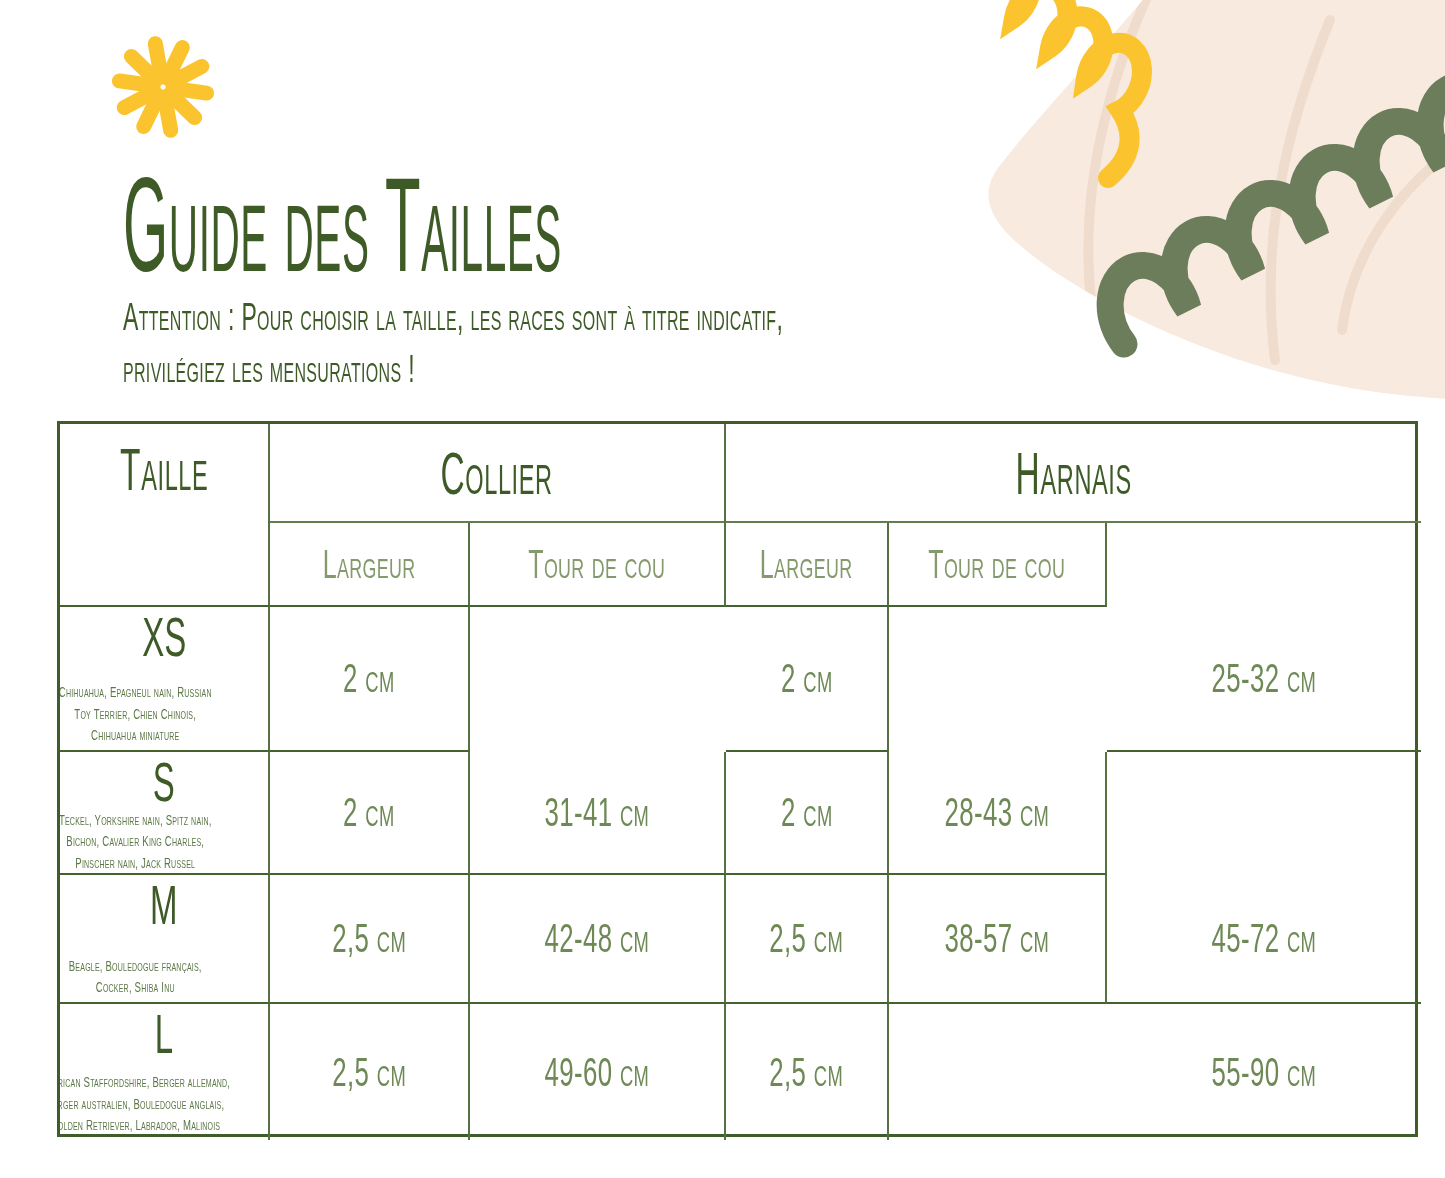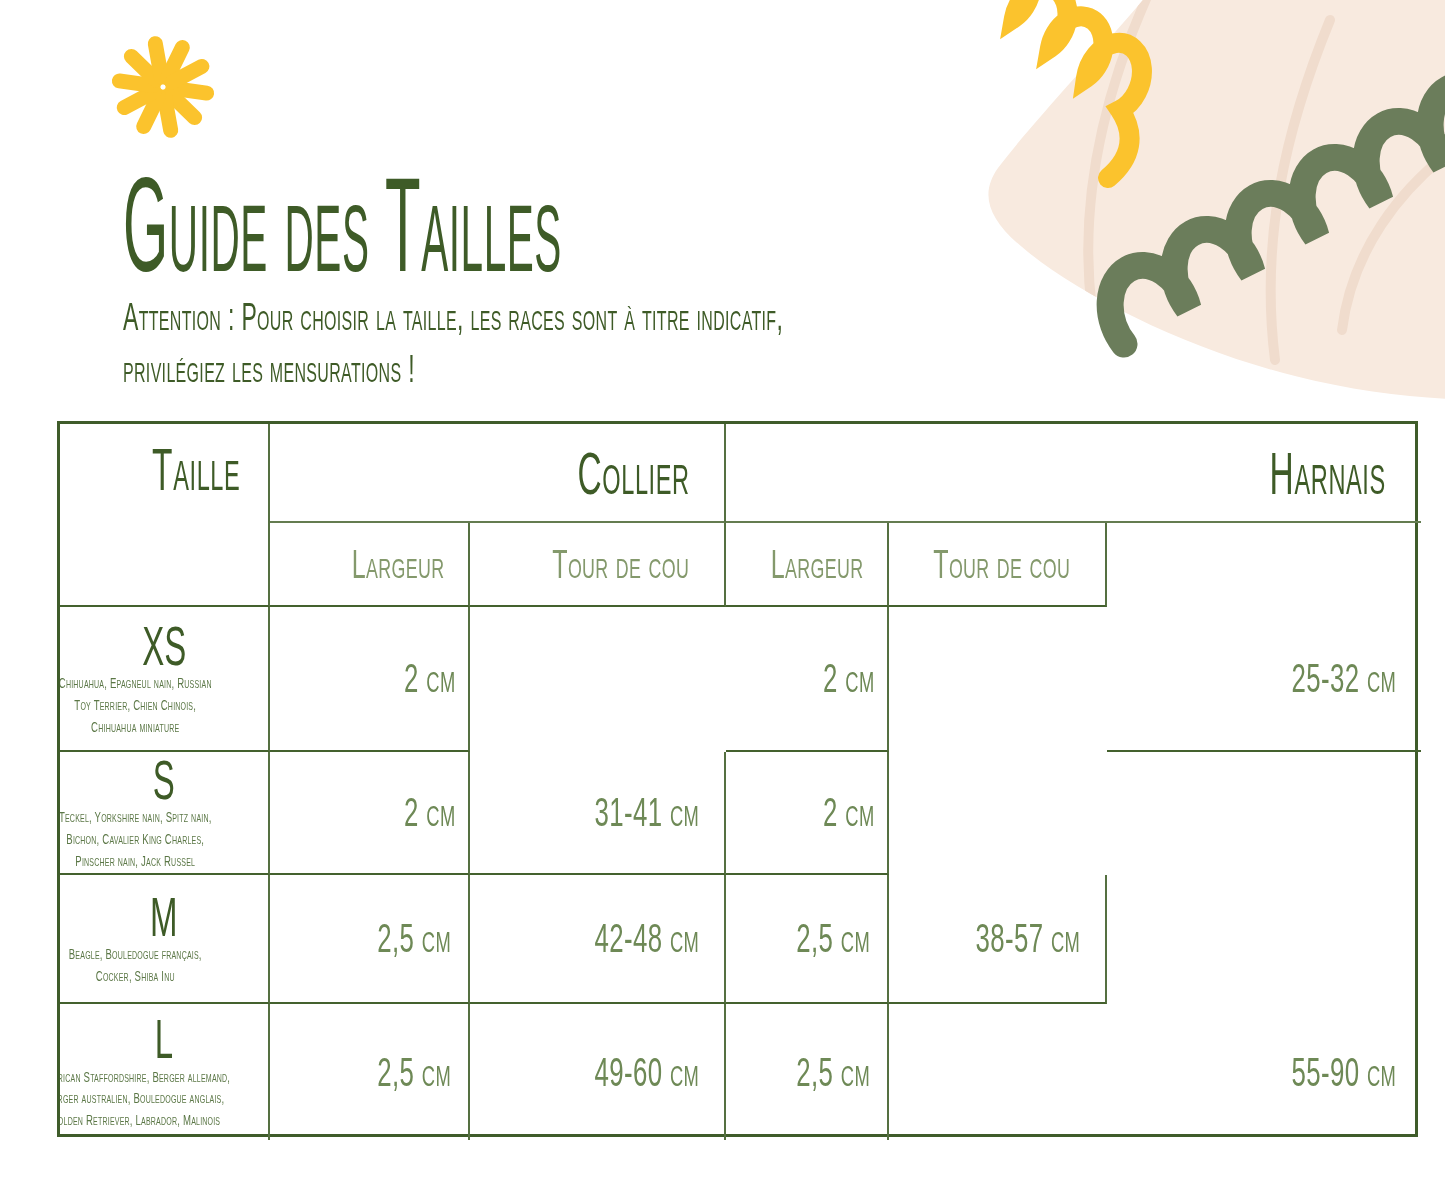--- a/index.html
+++ b/index.html
@@ -20,33 +20,33 @@
               color:#3e5b27; letter-spacing:0.5px; white-space:pre-line;
               transform:scale(0.64,1.1); transform-origin:0 0; }
 
   
   .size-table { position:absolute; left:57px; top:421px; width:1361px; height:716px;
                 display:grid; background:transparent;
                 grid-template-columns:210px 200px 256px 163px 218px 314px;
                 grid-template-rows:99px 84px 145px 123px 129px 136px;
                 border:3px solid #3f5c2a; }
   .cell { border-right:2px solid #557041; border-bottom:2px solid #44612e;
-          display:flex; align-items:center; justify-content:flex-end; overflow:hidden; }
+          display:flex; align-items:center; justify-content:center; overflow:hidden; }
   .cell.last-col { border-right:none; }
   .cell.last-row { border-bottom:none; }
   .cell.group-head { border-bottom:2px solid #647c50; }
 
   .taille-cell { align-items:flex-start; padding-top:14px; }
   .big-label { font-size:54px; color:#3e5b27; letter-spacing:1px; white-space:nowrap;
                transform:scale(0.62,1.1); }
   .sub-label { font-size:38px; color:#84996c; letter-spacing:0.5px; white-space:nowrap;
                transform:scale(0.66,1.05); }
   .value { font-size:38px; color:#6e8956; letter-spacing:0.5px; white-space:nowrap;
            transform:scale(0.68,1.08); }
-  .size-cell { flex-direction:column; justify-content:center; padding:4px 0; }
+  .size-cell { flex-direction:column; justify-content:space-between; padding:4px 0; }
   .size-letter { font-size:50px; color:#3e5b27; line-height:1.05; white-space:nowrap;
                  transform:scale(0.66,1.1); }
   .breeds { font-size:15px; color:#5b7746; line-height:1.45; text-align:center;
             white-space:pre-line; letter-spacing:0.3px;
             width:156%; margin-left:-28%; transform:scaleX(0.64); }
 </style>
 </head>
 <body>
 
 <div class="canvas">
@@ -137,37 +137,43 @@
       </div>
       <div class="cell" style="grid-area:4/2">
           <span class="value sc">2 cm</span>
         </div>
       <div class="cell" style="grid-area:4/3">
           <span class="value sc">31-41 cm</span>
         </div>
       <div class="cell" style="grid-area:4/4">
           <span class="value sc">2 cm</span>
         </div>
+      <div class="cell" style="grid-area:4/5">
+          <span class="value sc">28-43 cm</span>
+        </div>
 
       <div class="cell size-cell" style="grid-area:5/1">
         <div class="size-letter">M</div>
         <div class="breeds sc">Beagle, Bouledogue français,
 Cocker, Shiba Inu</div>
       </div>
       <div class="cell" style="grid-area:5/2">
           <span class="value sc">2,5 cm</span>
         </div>
       <div class="cell" style="grid-area:5/3">
           <span class="value sc">42-48 cm</span>
         </div>
       <div class="cell" style="grid-area:5/4">
           <span class="value sc">2,5 cm</span>
         </div>
       <div class="cell" style="grid-area:5/5">
           <span class="value sc">38-57 cm</span>
+        </div>
+      <div class="cell last-col" style="grid-area:5/6">
+          <span class="value sc">45-72 cm</span>
         </div>
 
       <div class="cell size-cell last-row" style="grid-area:6/1">
         <div class="size-letter">L</div>
         <div class="breeds sc">American Staffordshire, Berger allemand,
 Berger australien, Bouledogue anglais,
 Golden Retriever, Labrador, Malinois</div>
       </div>
       <div class="cell last-row" style="grid-area:6/2">
           <span class="value sc">2,5 cm</span>

